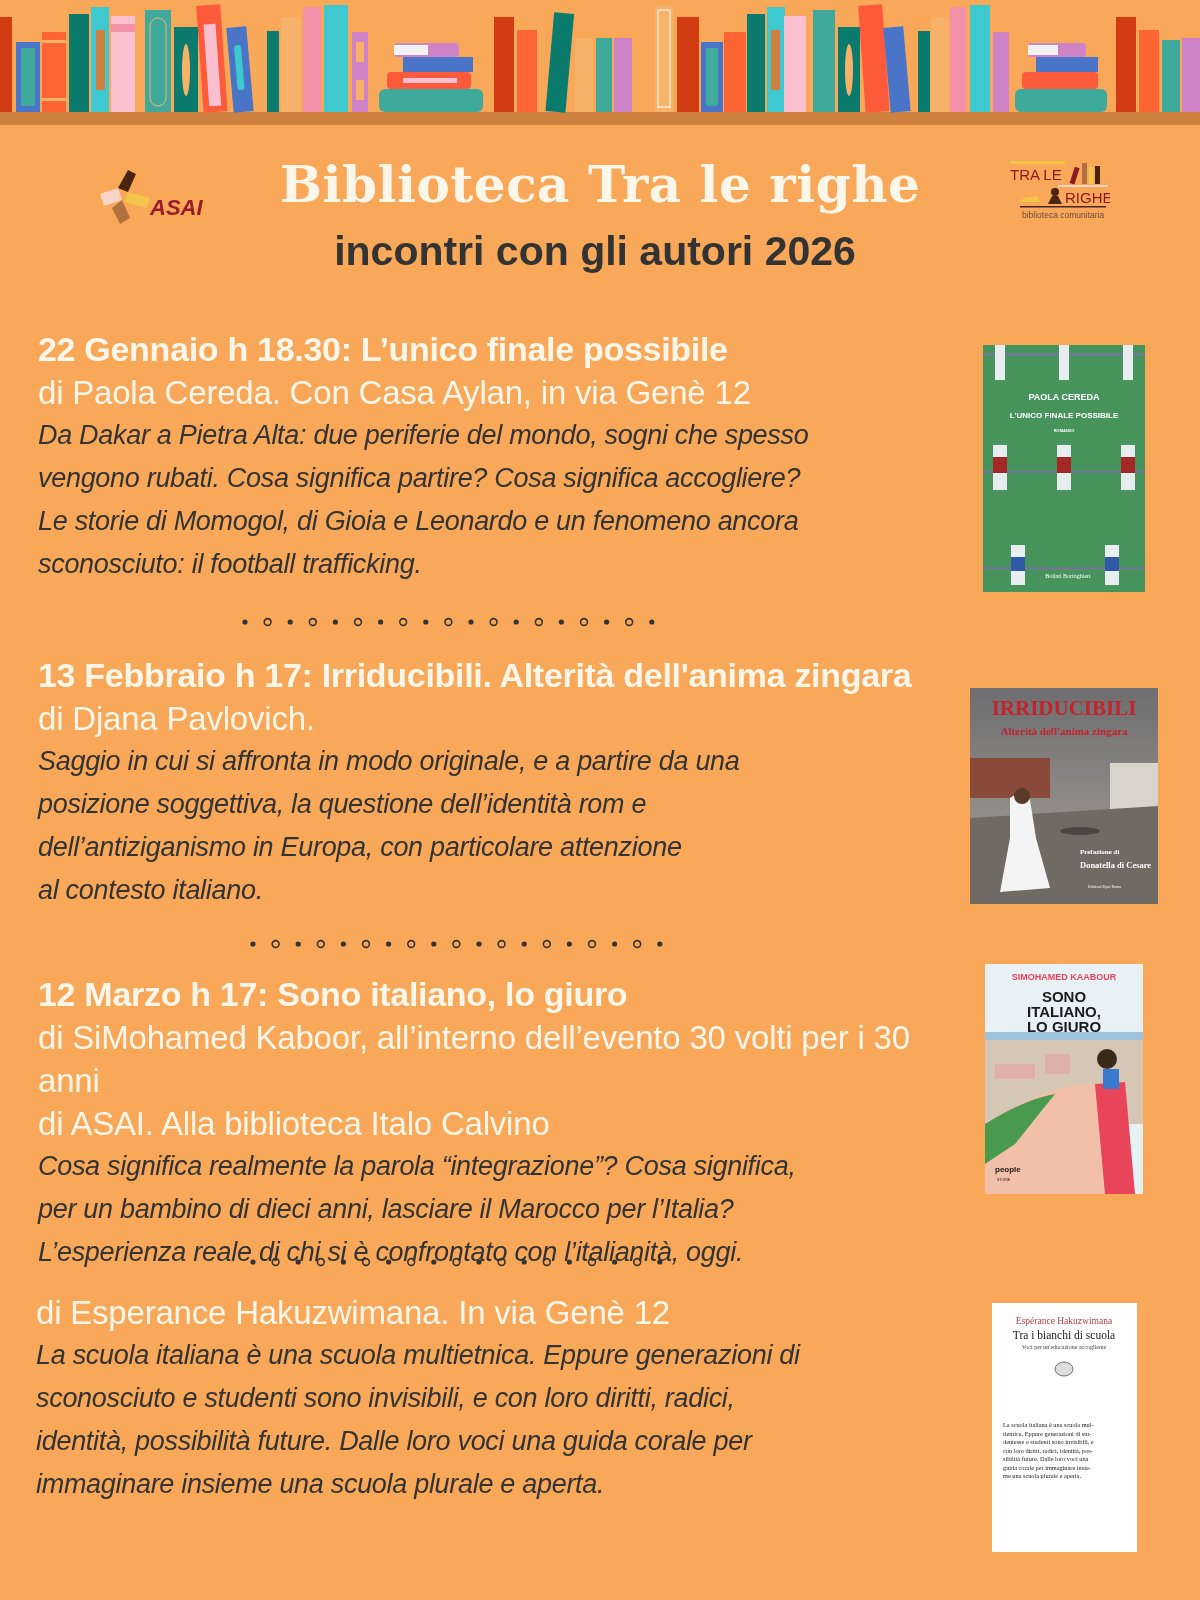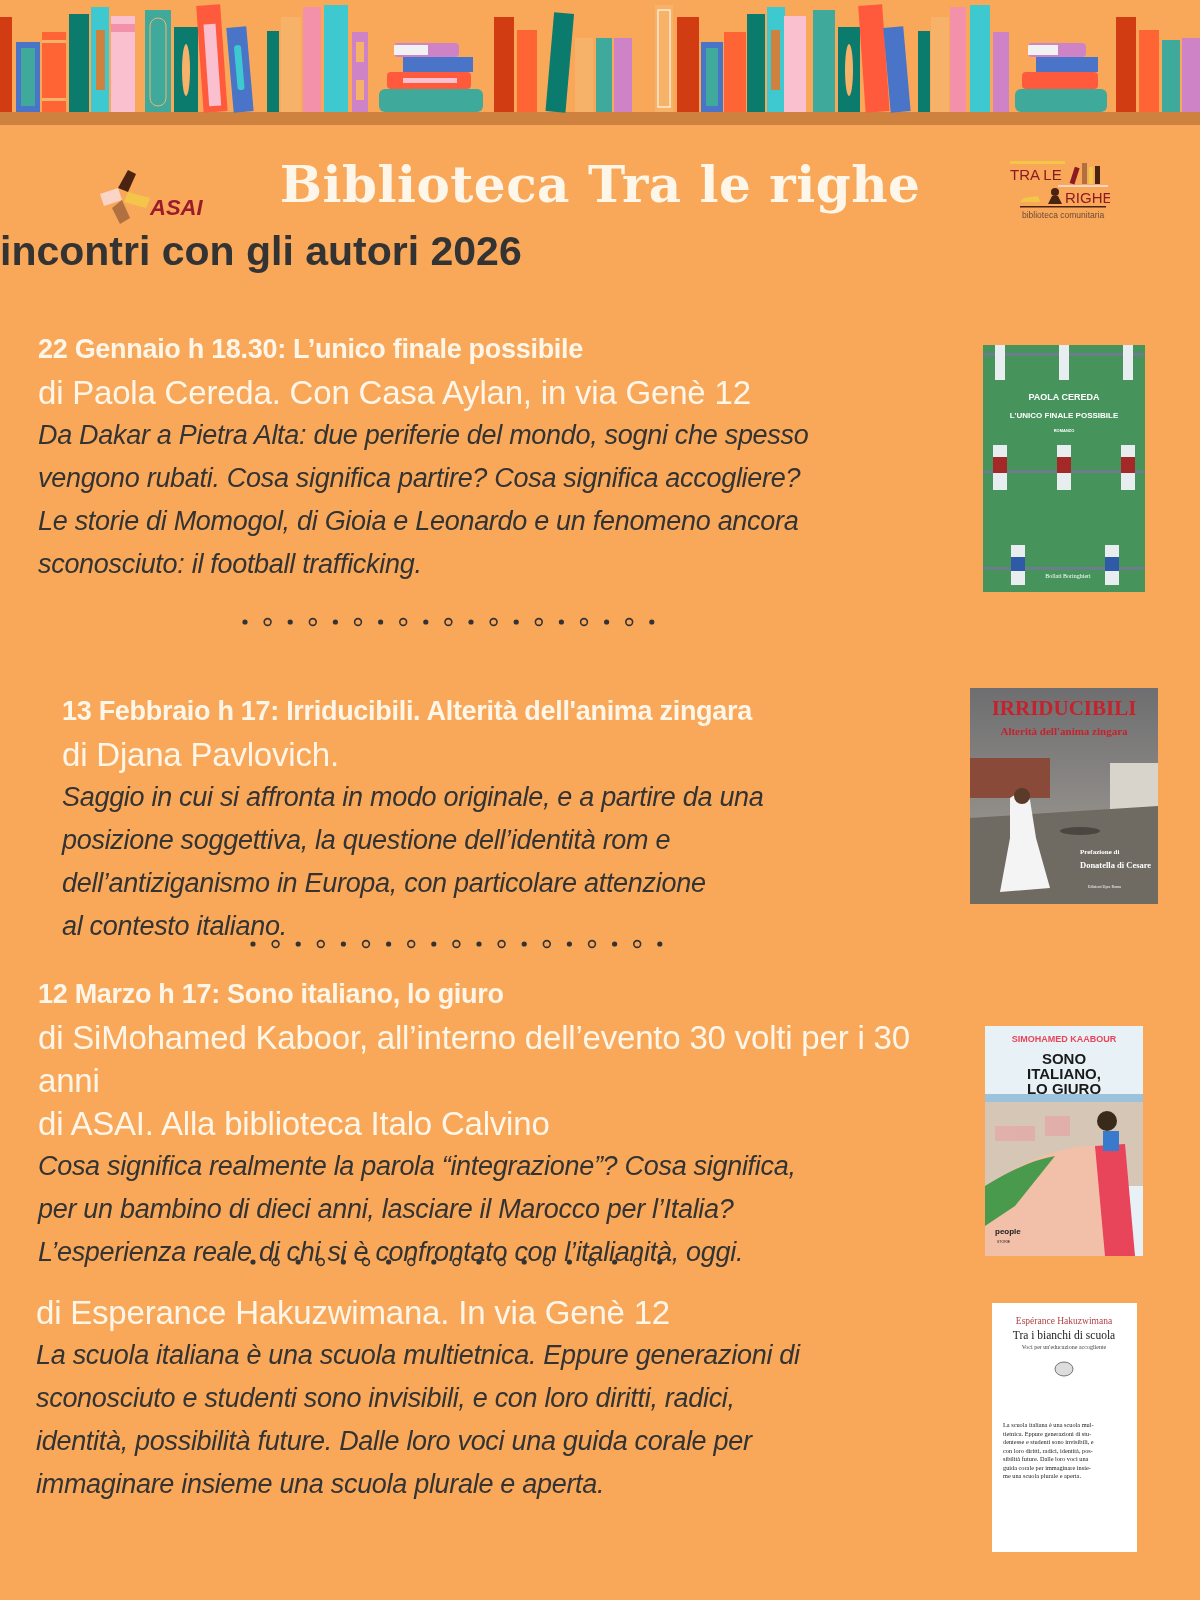--- a/index.html
+++ b/index.html
@@ -14,26 +14,26 @@
     position: absolute; left: 0; top: 0; width: 1200px; height: 125px;
   }
   .header-logo-left { position: absolute; left: 88px; top: 158px; width: 130px; height: 80px; }
   .header-logo-right { position: absolute; left: 1010px; top: 158px; width: 100px; height: 68px; }
   .title {
     position: absolute; left: 0; width: 1200px; top: 155px; text-align: center;
     font-family: "DejaVu Serif", "Liberation Serif", serif;
     font-weight: bold; font-size: 50px; color: #fff6ea; letter-spacing: 0.5px;
   }
   .subtitle {
-    position: absolute; left: 0; width: 1190px; top: 228px; 
+    position: absolute; left: 0; width: 1190px; top: 228px; text-align: center;
     font-family: "Liberation Sans", sans-serif; font-weight: bold;
     font-size: 41px; color: #333333;
   }
   .event { position: absolute; left: 38px; width: 920px; }
-  .event-title { font-weight: bold; font-size: 27px; color: #fff6ea; line-height: 43px; letter-spacing: -0.3px; }
+  .event-title { font-weight: bold; font-size: 34px; color: #fff6ea; line-height: 43px; letter-spacing: -0.3px; }
   .event-author { font-size: 33px; color: #fff6ea; line-height: 43px; letter-spacing: -0.2px; }
   .event-desc { font-style: italic; font-size: 27px; color: #333333; line-height: 43px; letter-spacing: -0.3px; white-space: pre-line; }
   .divider { position: absolute; height: 20px; }
   .cover { position: absolute; overflow: hidden; }
   .cover svg { display: block; }
 </style>
 </head>
 <body>
 
 <svg id="shelf" viewBox="0 0 1200 125" width="1200" height="125">
@@ -207,21 +207,21 @@
       <circle cx="276.20000000000005" cy="10" r="2.6" fill="#333333"></circle>
       <circle cx="298.8" cy="10" r="3.4" fill="none" stroke="#333333" stroke-width="1.6"></circle>
       <circle cx="321.40000000000003" cy="10" r="2.6" fill="#333333"></circle>
       <circle cx="344" cy="10" r="3.4" fill="none" stroke="#333333" stroke-width="1.6"></circle>
       <circle cx="366.6" cy="10" r="2.6" fill="#333333"></circle>
       <circle cx="389.20000000000005" cy="10" r="3.4" fill="none" stroke="#333333" stroke-width="1.6"></circle>
       <circle cx="411.8" cy="10" r="2.6" fill="#333333"></circle>
     </svg>
 </div>
 
-<div class="event" style="top:690px;margin-left:24px;">
+<div class="event" style="top:654px;">
   <div class="event-title">13 Febbraio h 17: Irriducibili. Alterità dell'anima zingara</div>
   <div class="event-author">di Djana Pavlovich.</div>
   <div class="event-desc">Saggio in cui si affronta in modo originale, e a partire da una
 posizione soggettiva, la questione dell’identità rom e
 dell’antiziganismo in Europa, con particolare attenzione
 al contesto italiano.</div>
 </div>
 <div class="cover" style="left:970px; top:688px; width:188px; height:216px;">
   <svg width="188" height="216" viewBox="0 0 188 216">
     <defs>
@@ -270,21 +270,21 @@
 </div>
 
 <div class="event" style="top:973px;">
   <div class="event-title">12 Marzo h 17:  Sono italiano, lo giuro</div>
   <div class="event-author" style="white-space: pre-line;">di SiMohamed Kaboor, all’interno dell’evento 30 volti per i 30 anni
 di ASAI. Alla biblioteca Italo Calvino</div>
   <div class="event-desc">Cosa significa realmente la parola “integrazione”? Cosa significa,
 per un bambino di dieci anni, lasciare il Marocco per l’Italia?
 L’esperienza reale di chi si è confrontato con l’italianità, oggi.</div>
 </div>
-<div class="cover" style="left:985px; top:1026px; width:158px; height:230px;">
+<div class="cover" style="left:985px; top:964px; width:158px; height:230px;">
   <svg width="158" height="230" viewBox="0 0 158 230">
     <rect width="158" height="230" fill="#e8f2f6"></rect>
     <rect x="0" y="70" width="158" height="90" fill="#d6c6b6"></rect>
     <rect x="0" y="68" width="158" height="8" fill="#9cc2dc"></rect>
     <g fill="#e6a6a6" opacity="0.7">
         <rect x="10" y="100" width="40" height="15"></rect>
         <rect x="60" y="90" width="25" height="20"></rect>
       </g>
     <path d="M0 160 Q60 120 110 120 L130 230 L0 230 Z" fill="#f2c0a8"></path>
     <path d="M0 160 Q40 135 70 130 L30 180 L0 200 Z" fill="#4a9a4e"></path>

